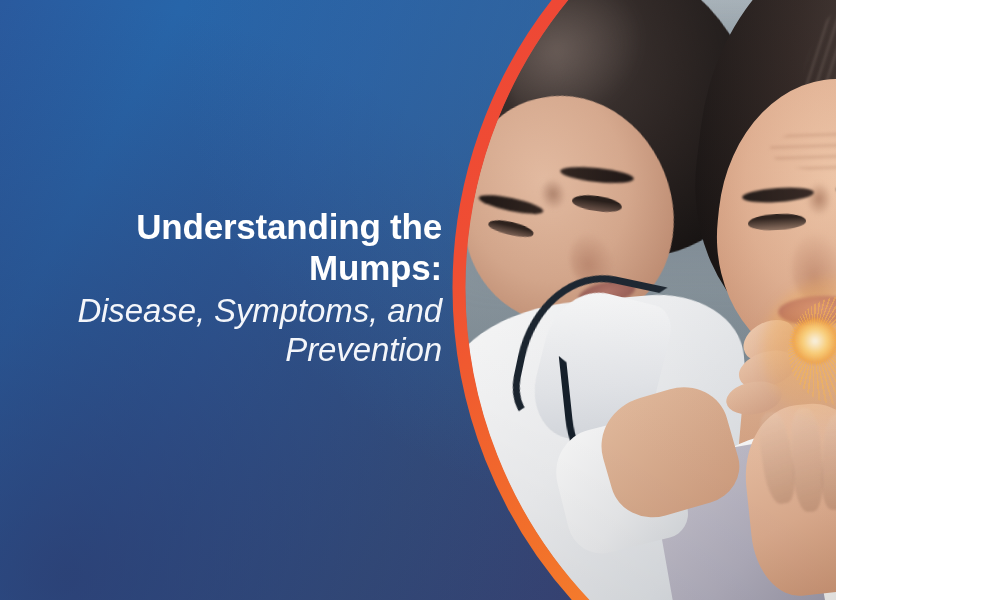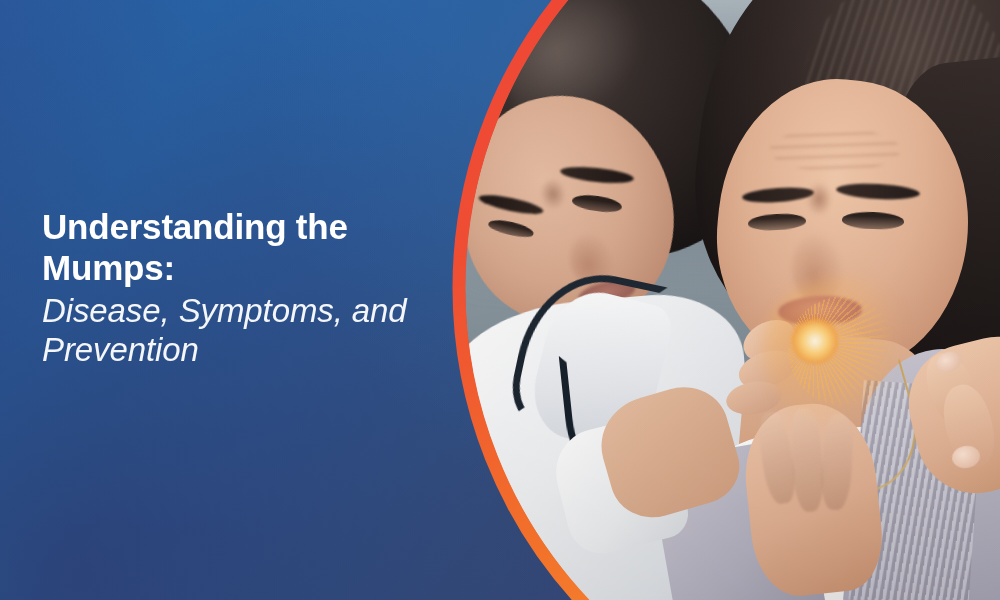--- a/index.html
+++ b/index.html
@@ -6,24 +6,25 @@
     margin: 0;
     padding: 0;
     background: #ffffff;
   }
   body {
     font-family: "Liberation Sans", sans-serif;
   }
 
   .banner {
     position: relative;
-    width: 1000px;
+    width: 836px;
     height: 600px;
     overflow: hidden;
     background: #a21caf;
+    text-align: right;
   }
 
   
   .blue-panel {
     position: absolute;
     inset: 0;
     background:
       linear-gradient(118deg,
         #2a5a9e 0%,
         #2765a9 16%,

